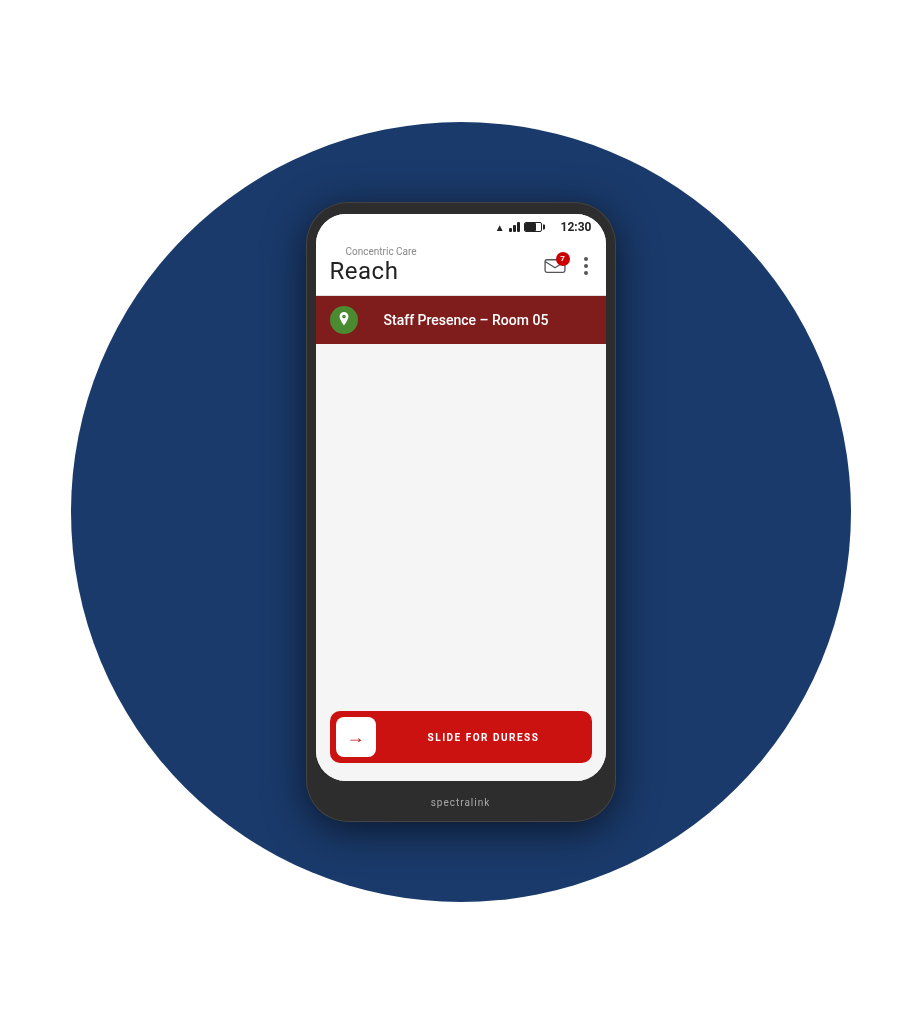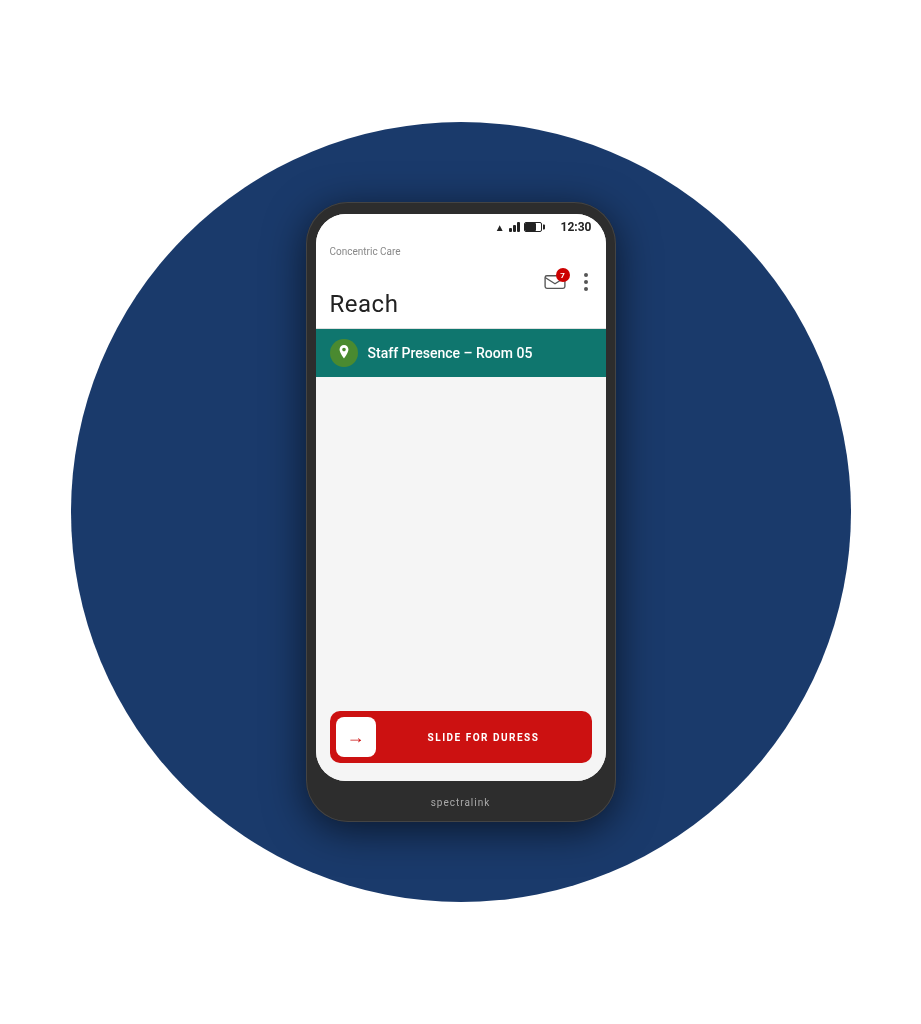--- a/index.html
+++ b/index.html
@@ -135,28 +135,28 @@
 
     .app-header-left {
       display: flex;
       flex-direction: column;
     }
 
     .app-subtitle {
       font-size: 10px;
       color: #888;
       font-weight: 400;
+      margin-left: 16px;
     }
 
     .app-title {
       font-size: 24px;
       font-weight: 400;
       color: #222;
       letter-spacing: 0.5px;
-      margin-top: 33px;
     }
 
     .app-header-right {
       display: flex;
       align-items: center;
       gap: 10px;
     }
 
     .notification-btn {
       position: relative;
@@ -200,25 +200,25 @@
 
     .menu-dot {
       width: 4px;
       height: 4px;
       background: #555;
       border-radius: 50%;
     }
 
     
     .presence-bar {
-      background: #0f766e;
+      background: #7f1d1d;
       display: flex;
       align-items: center;
       padding: 10px 14px;
-      gap: 10px;
+      gap: 26px;
     }
 
     .location-icon-circle {
       width: 28px;
       height: 28px;
       background: #4a8a30;
       border-radius: 50%;
       display: flex;
       align-items: center;
       justify-content: center;

